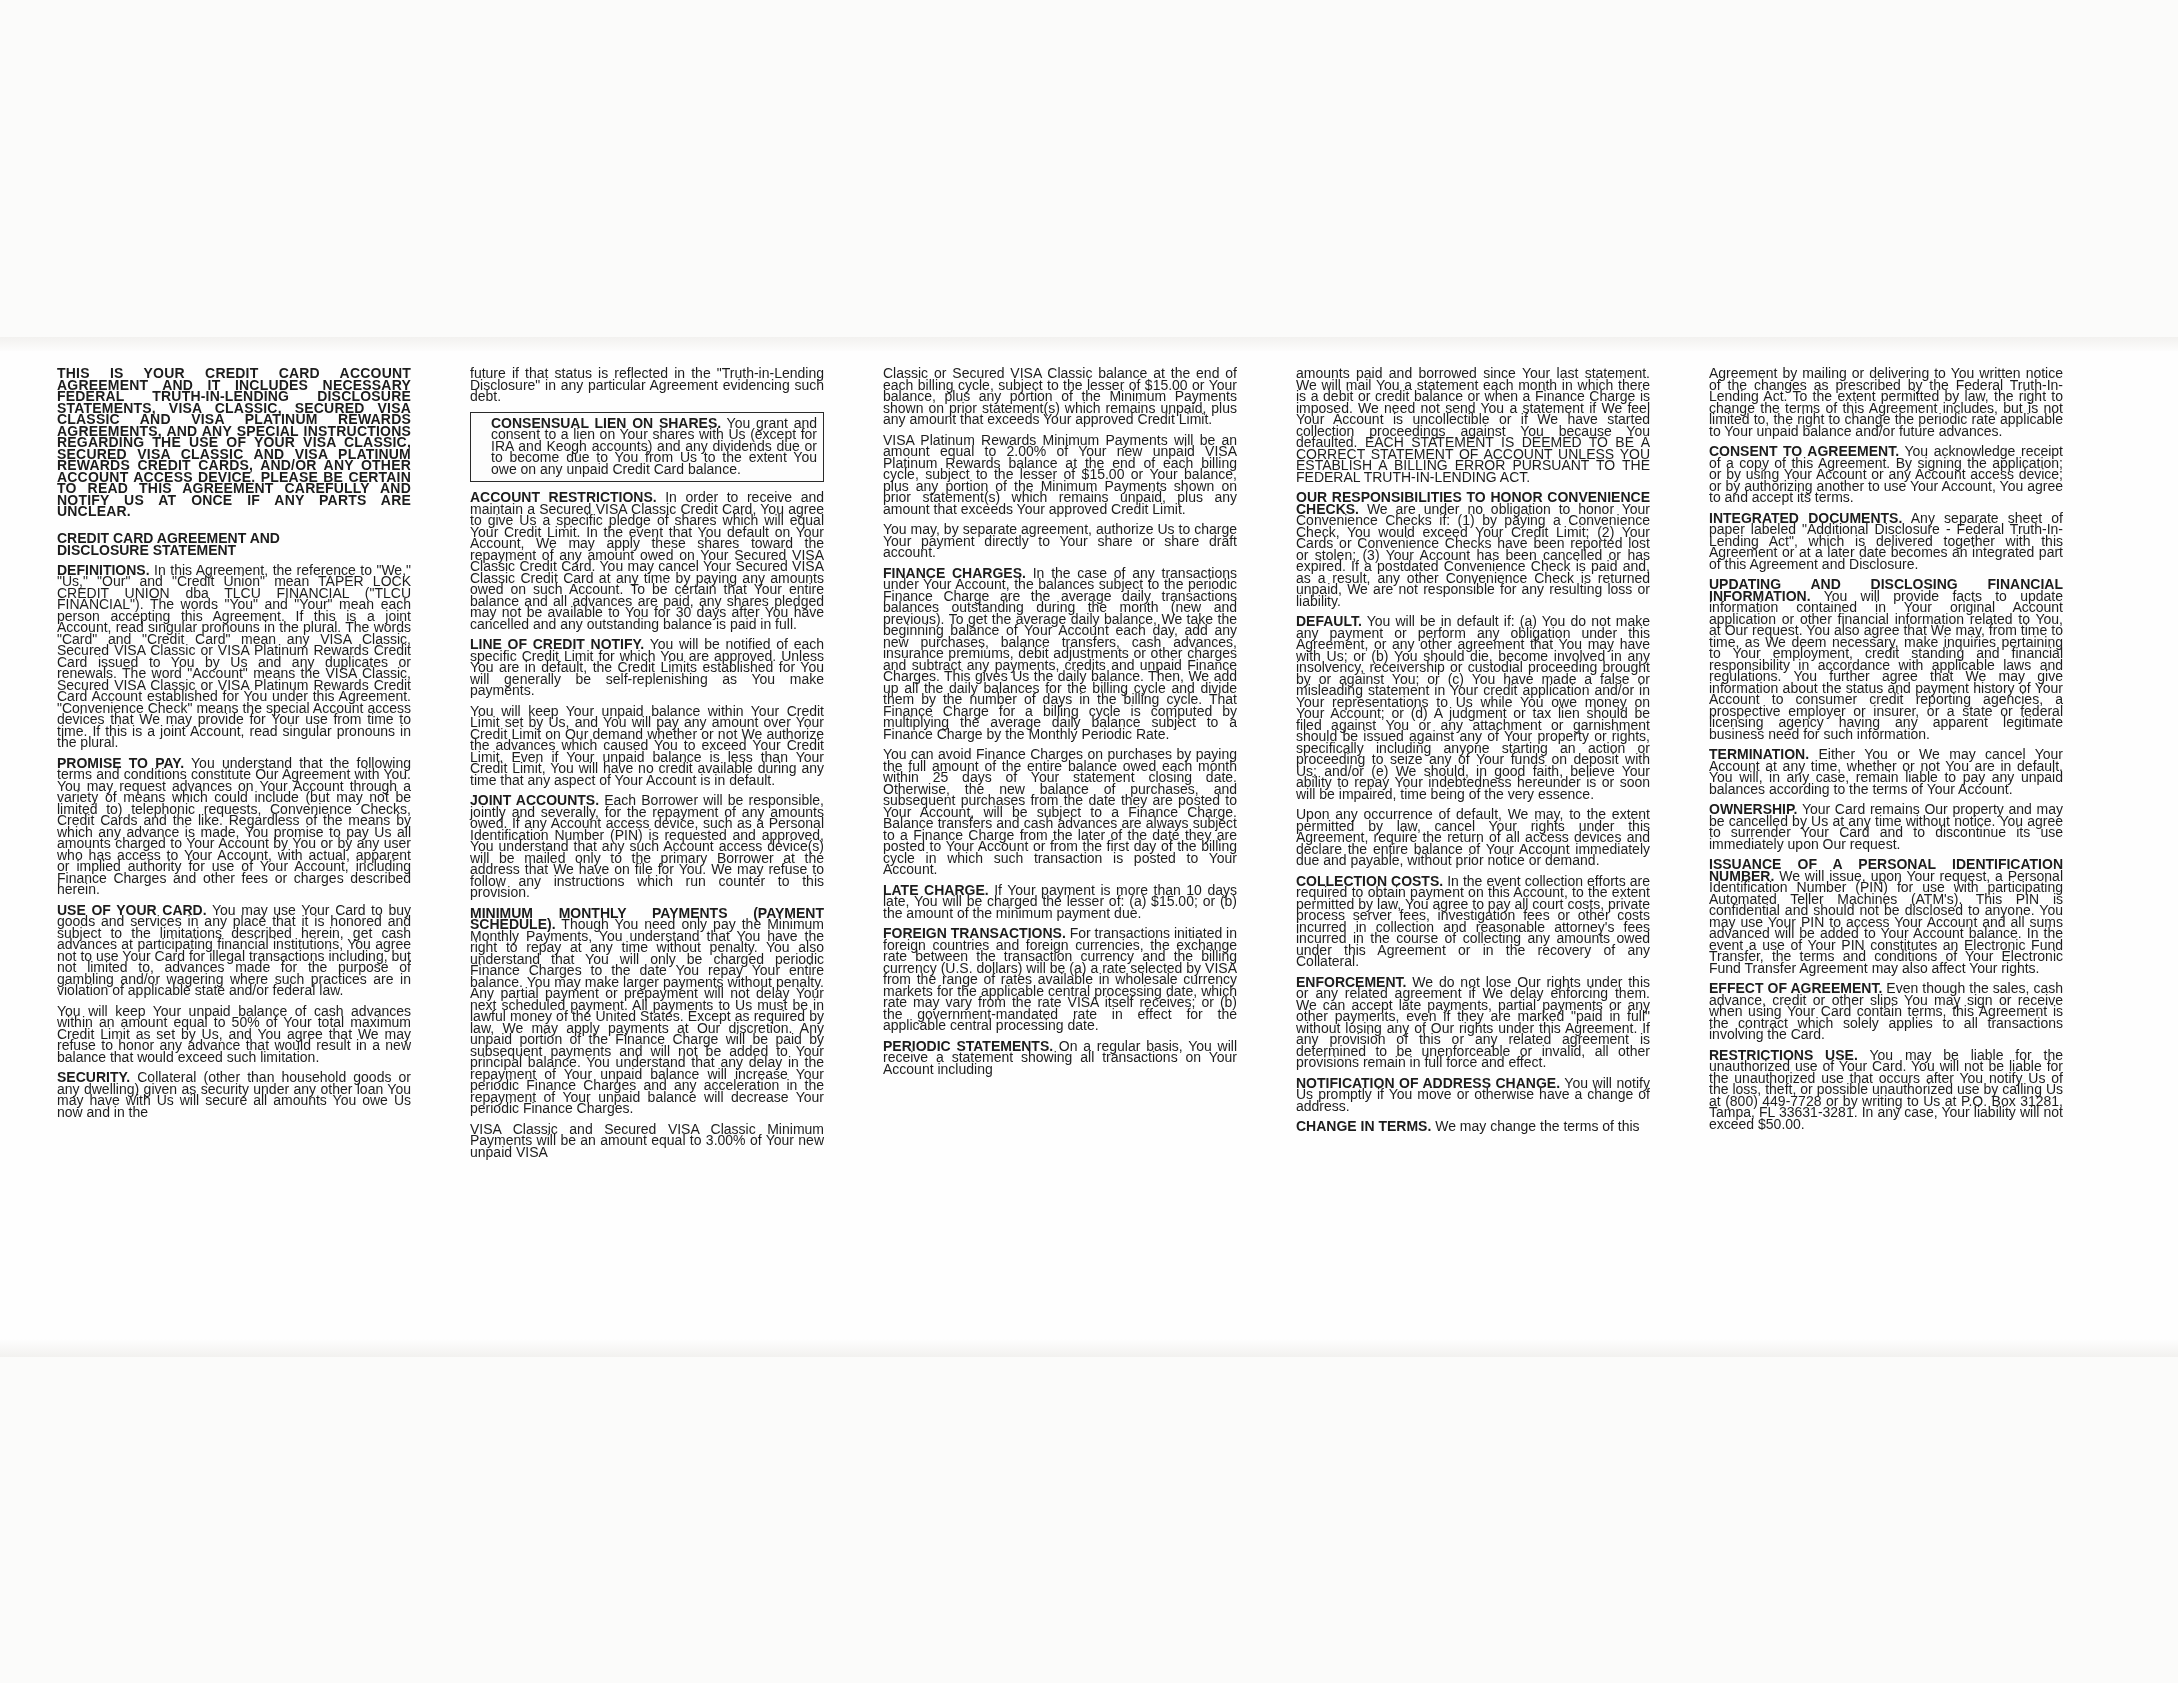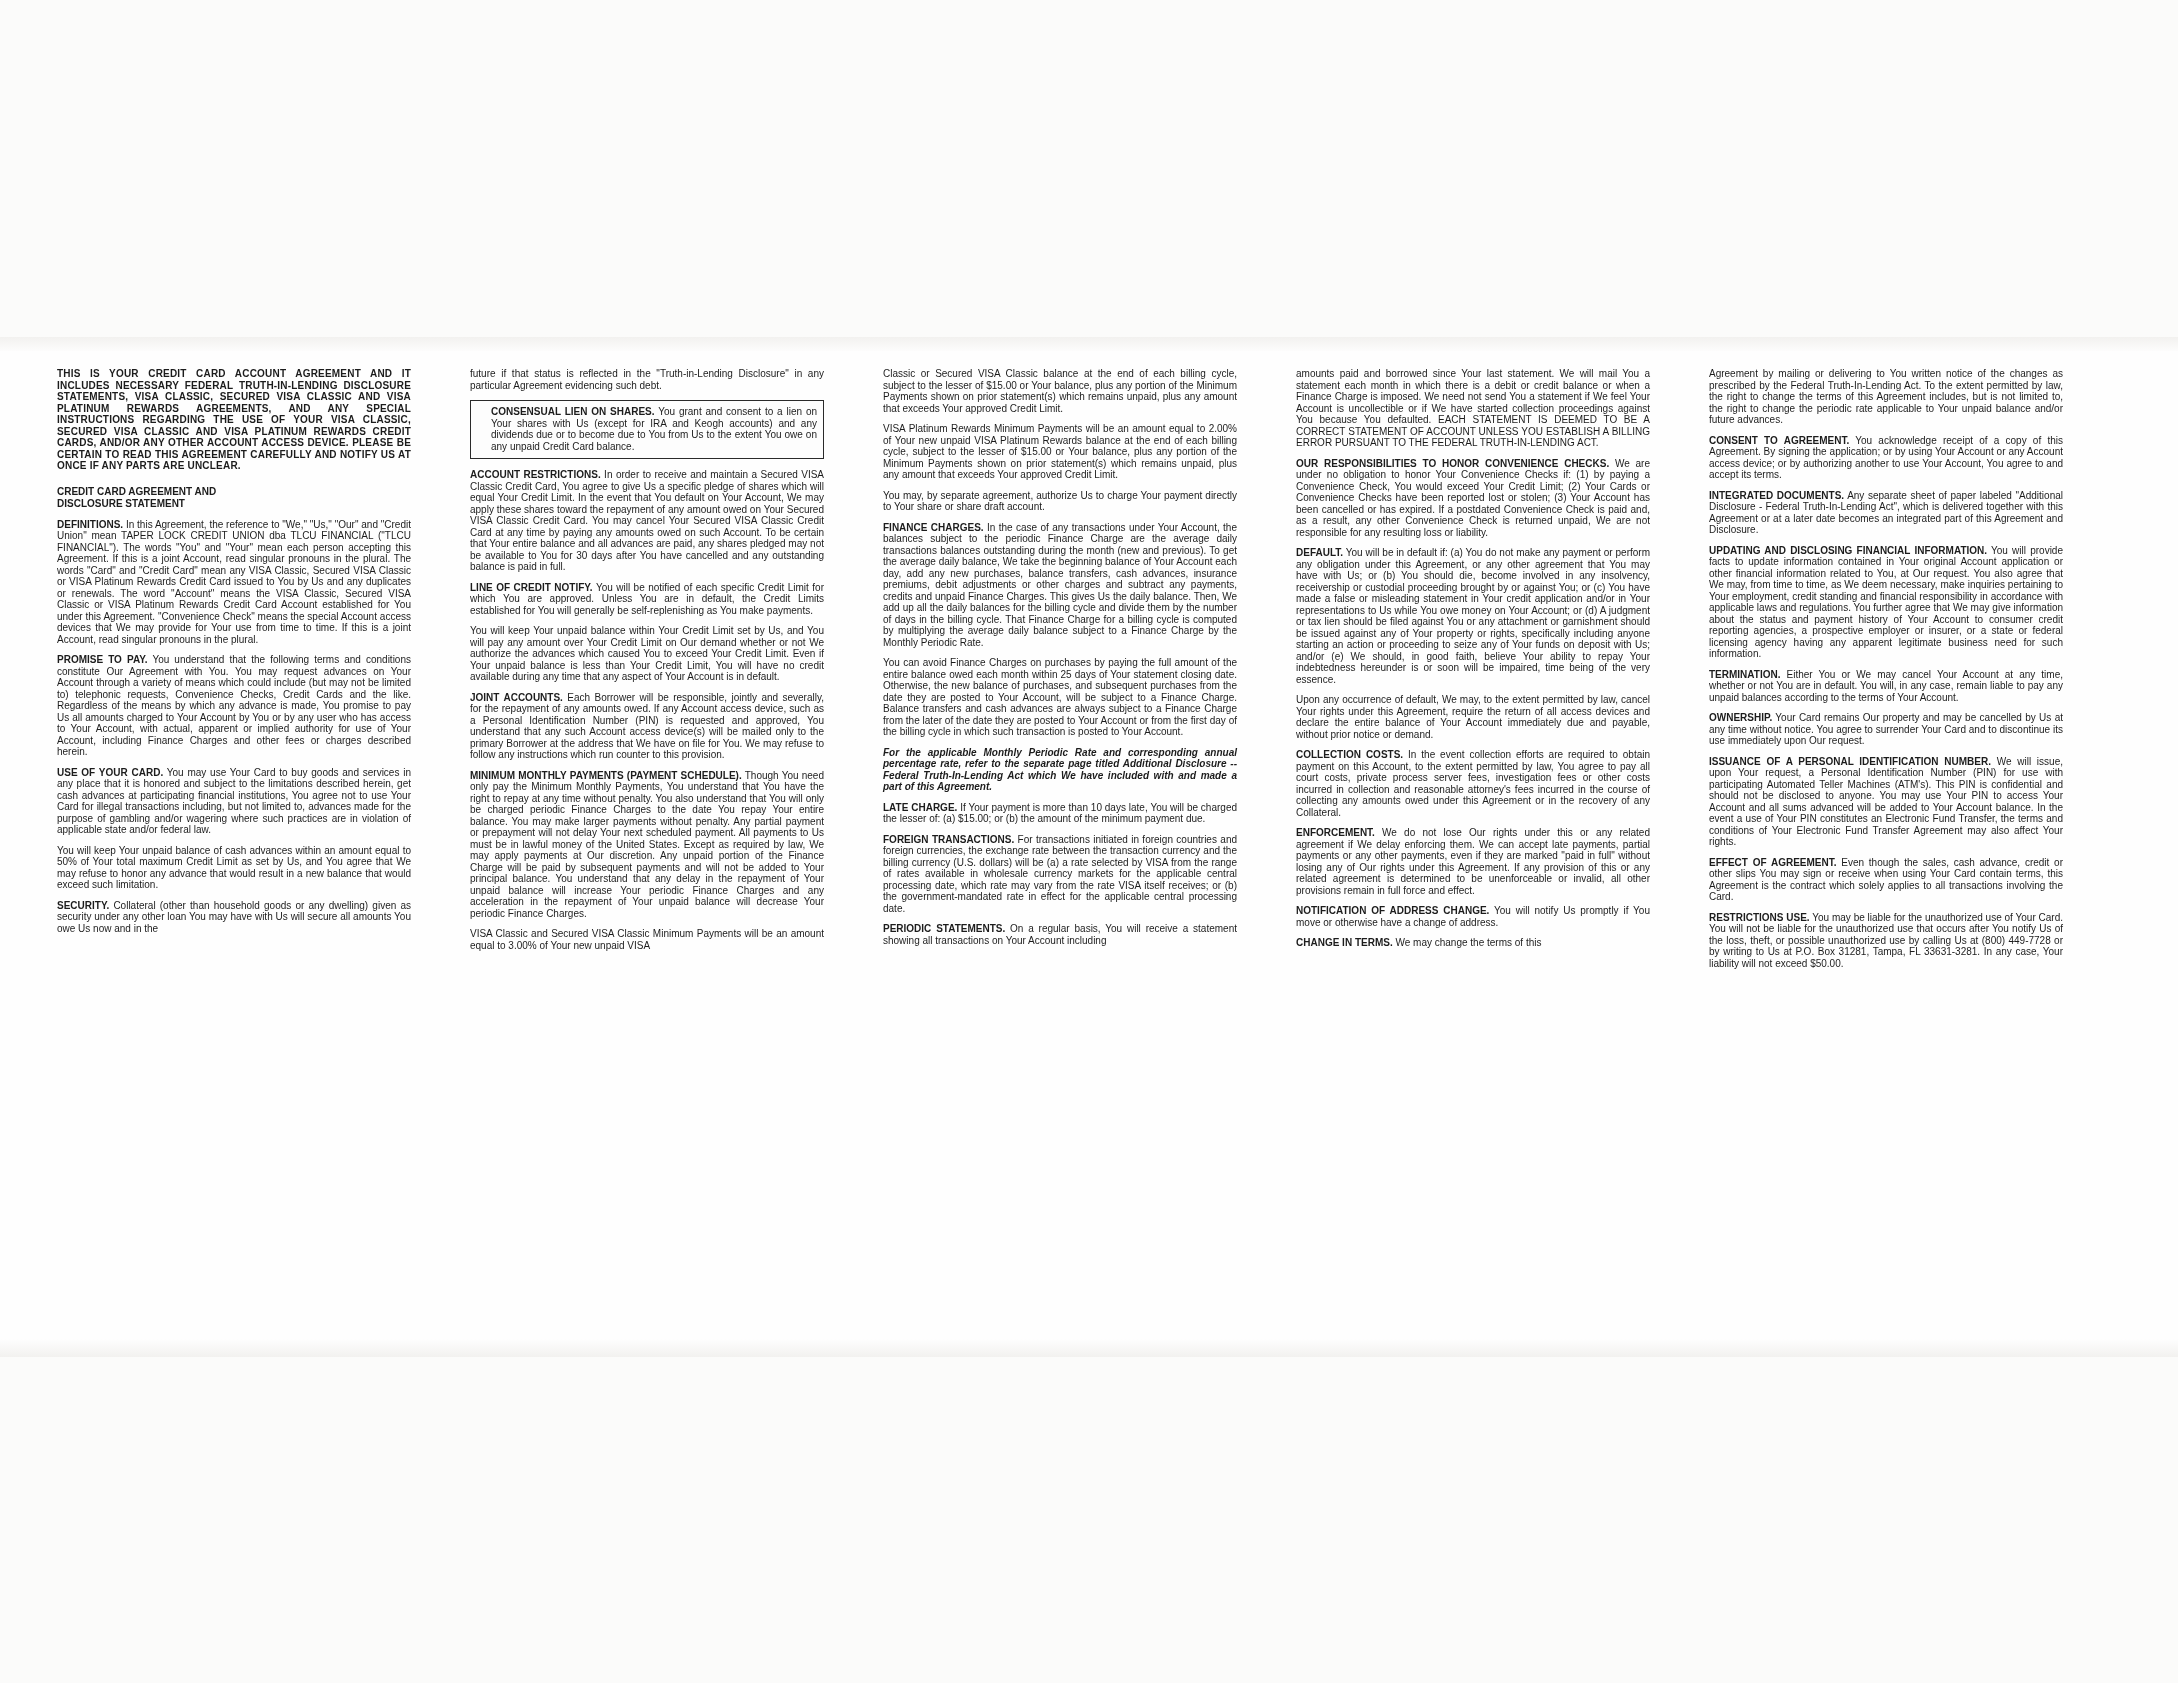--- a/index.html
+++ b/index.html
@@ -33,21 +33,21 @@
     position: absolute;
     left: 57px;
     top: 368px;
     width: 2069px;
     display: flex;
     gap: 0;
   }
   .col {
     width: 354px;
     margin-right: 59px;
-    font-size: 10px;
+    font-size: 14px;
     line-height: 11.5px;
     text-align: justify;
     color: #1c1c1c;
   }
   .col:last-child { margin-right: 16px; }
 
   p { margin: 0 0 9px 0; }
   .lead {
     font-weight: bold;
     text-align: justify;
@@ -117,21 +117,20 @@
       <p><span class="hdr">MINIMUM MONTHLY PAYMENTS (PAYMENT SCHEDULE).</span><span>  Though You need only pay the Minimum Monthly Payments, You understand that You have the right to repay at any time without penalty. You also understand that You will only be charged periodic Finance Charges to the date You repay Your entire balance. You may make larger payments without penalty. Any partial payment or prepayment will not delay Your next scheduled payment. All payments to Us must be in lawful money of the United States. Except as required by law, We may apply payments at Our discretion. Any unpaid portion of the Finance Charge will be paid by subsequent payments and will not be added to Your principal balance. You understand that any delay in the repayment of Your unpaid balance will increase Your periodic Finance Charges and any acceleration in the repayment of Your unpaid balance will decrease Your periodic Finance Charges.</span></p>
       <p><span>VISA Classic and Secured VISA Classic Minimum Payments will be an amount equal to 3.00% of Your new unpaid VISA</span></p>
     </div>
 
     <div class="col">
       <p><span>Classic or Secured VISA Classic balance at the end of each billing cycle, subject to the lesser of $15.00 or Your balance, plus any portion of the Minimum Payments shown on prior statement(s) which remains unpaid, plus any amount that exceeds Your approved Credit Limit.</span></p>
       <p><span>VISA Platinum Rewards Minimum Payments will be an amount equal to 2.00% of Your new unpaid VISA Platinum Rewards balance at the end of each billing cycle, subject to the lesser of $15.00 or Your balance, plus any portion of the Minimum Payments shown on prior statement(s) which remains unpaid, plus any amount that exceeds Your approved Credit Limit.</span></p>
       <p><span>You may, by separate agreement, authorize Us to charge Your payment directly to Your share or share draft account.</span></p>
       <p><span class="hdr">FINANCE CHARGES.</span><span> In the case of any transactions under Your Account, the balances subject to the periodic Finance Charge are the average daily transactions balances outstanding during the month (new and previous). To get the average daily balance, We take the beginning balance of Your Account each day, add any new purchases, balance transfers, cash advances, insurance premiums, debit adjustments or other charges and subtract any payments, credits and unpaid Finance Charges. This gives Us the daily balance. Then, We add up all the daily balances for the billing cycle and divide them by the number of days in the billing cycle. That Finance Charge for a billing cycle is computed by multiplying the average daily balance subject to a Finance Charge by the Monthly Periodic Rate.</span></p>
       <p><span>You can avoid Finance Charges on purchases by paying the full amount of the entire balance owed each month within 25 days of Your statement closing date. Otherwise, the new balance of purchases, and subsequent purchases from the date they are posted to Your Account, will be subject to a Finance Charge. Balance transfers and cash advances are always subject to a Finance Charge from the later of the date they are posted to Your Account or from the first day of the billing cycle in which such transaction is posted to Your Account.</span></p>
-      <p class="ital"><span>For the applicable Monthly Periodic Rate and corresponding annual percentage rate, refer to the separate page titled Additional Disclosure -- Federal Truth-In-Lending Act which We have included with and made a part of this Agreement.</span></p>
       <p><span class="hdr">LATE CHARGE.</span><span> If Your payment is more than 10 days late, You will be charged the lesser of: (a) $15.00; or (b) the amount of the minimum payment due.</span></p>
       <p><span class="hdr">FOREIGN TRANSACTIONS.</span><span> For transactions initiated in foreign countries and foreign currencies, the exchange rate between the transaction currency and the billing currency (U.S. dollars) will be (a) a rate  selected by VISA from the range of rates available in wholesale currency markets for the applicable central processing date, which rate may vary from the rate VISA itself receives; or (b) the government-mandated rate in effect for the applicable central processing date.</span></p>
       <p><span class="hdr">PERIODIC STATEMENTS.</span><span>  On a regular basis, You will receive a statement showing all transactions on Your Account including</span></p>
     </div>
 
     <div class="col">
       <p><span>amounts paid and borrowed since Your last statement. We will mail You a statement each month in which there is a debit or credit balance or when a Finance Charge is imposed. We need not send You a statement if We feel Your Account is uncollectible or if We have started collection proceedings against You because You defaulted. EACH STATEMENT IS DEEMED TO BE A CORRECT STATEMENT OF ACCOUNT UNLESS YOU ESTABLISH A BILLING ERROR PURSUANT TO THE FEDERAL TRUTH-IN-LENDING ACT.</span></p>
       <p><span class="hdr">OUR RESPONSIBILITIES TO HONOR CONVENIENCE CHECKS.</span><span> We are under no obligation to honor Your Convenience Checks if: (1) by paying a Convenience Check, You would exceed Your Credit Limit; (2) Your Cards or Convenience Checks have been reported lost or stolen; (3) Your Account has been cancelled or has expired. If a postdated Convenience Check is paid and, as a result, any other Convenience Check is returned unpaid, We are not responsible for any resulting loss or liability.</span></p>
       <p><span class="hdr">DEFAULT.</span><span> You will be in default if: (a) You do not make any payment or perform any obligation under this Agreement, or any other agreement that You may have with Us; or (b) You should die, become involved in any insolvency, receivership or custodial proceeding brought by or against You; or (c) You have made a false or misleading statement in Your credit application and/or in Your representations to Us while You owe money on Your Account; or (d) A judgment or tax lien should be filed against You or any attachment or garnishment should be issued against any of Your property or rights, specifically including anyone starting an action or proceeding to seize any of Your funds on deposit with Us; and/or (e) We should, in good faith, believe Your ability to repay Your indebtedness hereunder is or soon will be impaired, time being of the very essence.</span></p>
       <p><span>Upon any occurrence of default, We may, to the extent permitted by law, cancel Your rights under this Agreement, require the return of all access devices and declare the entire balance of Your Account immediately due and payable, without prior notice or demand.</span></p>

